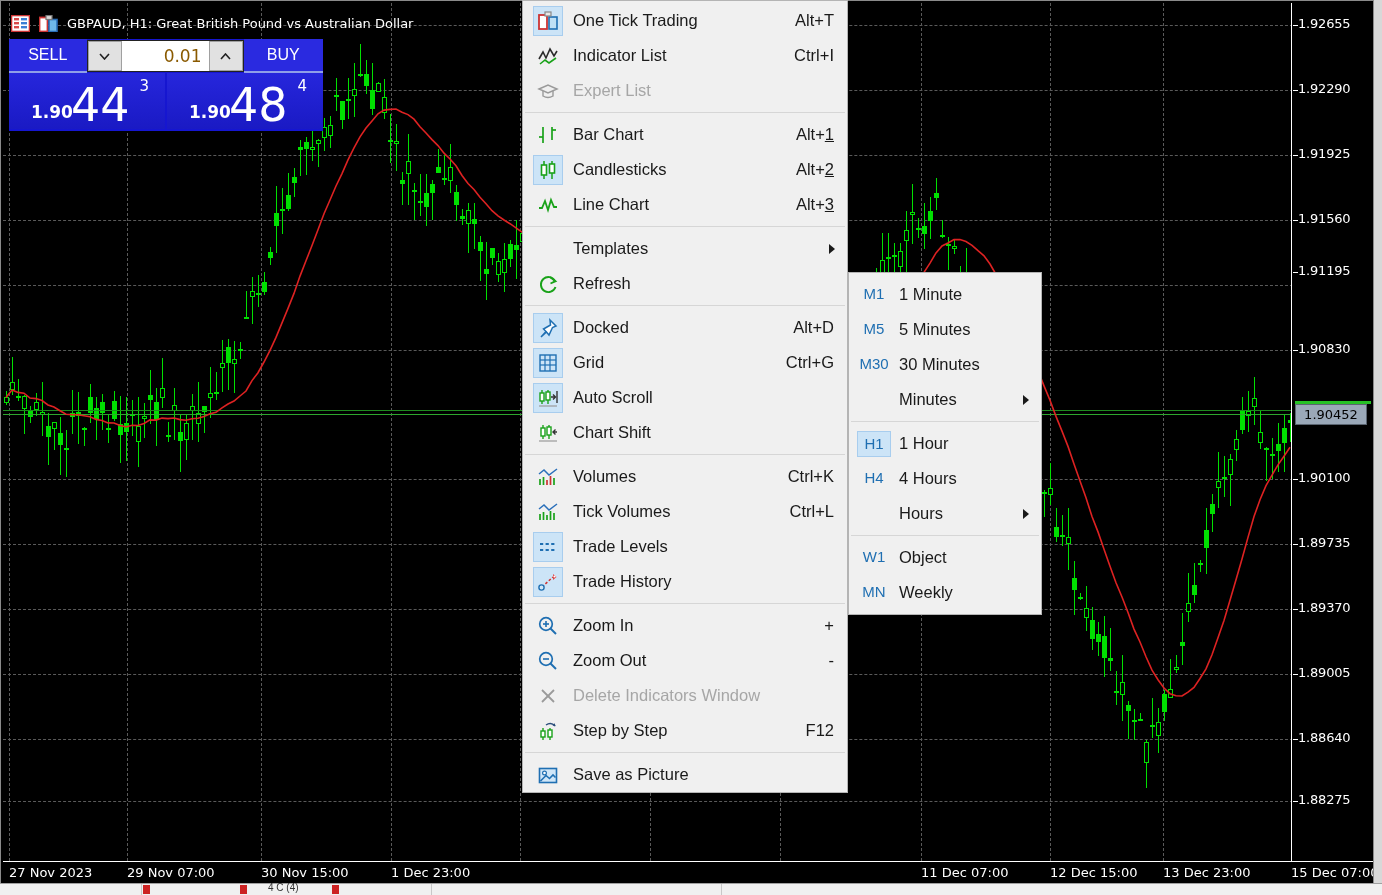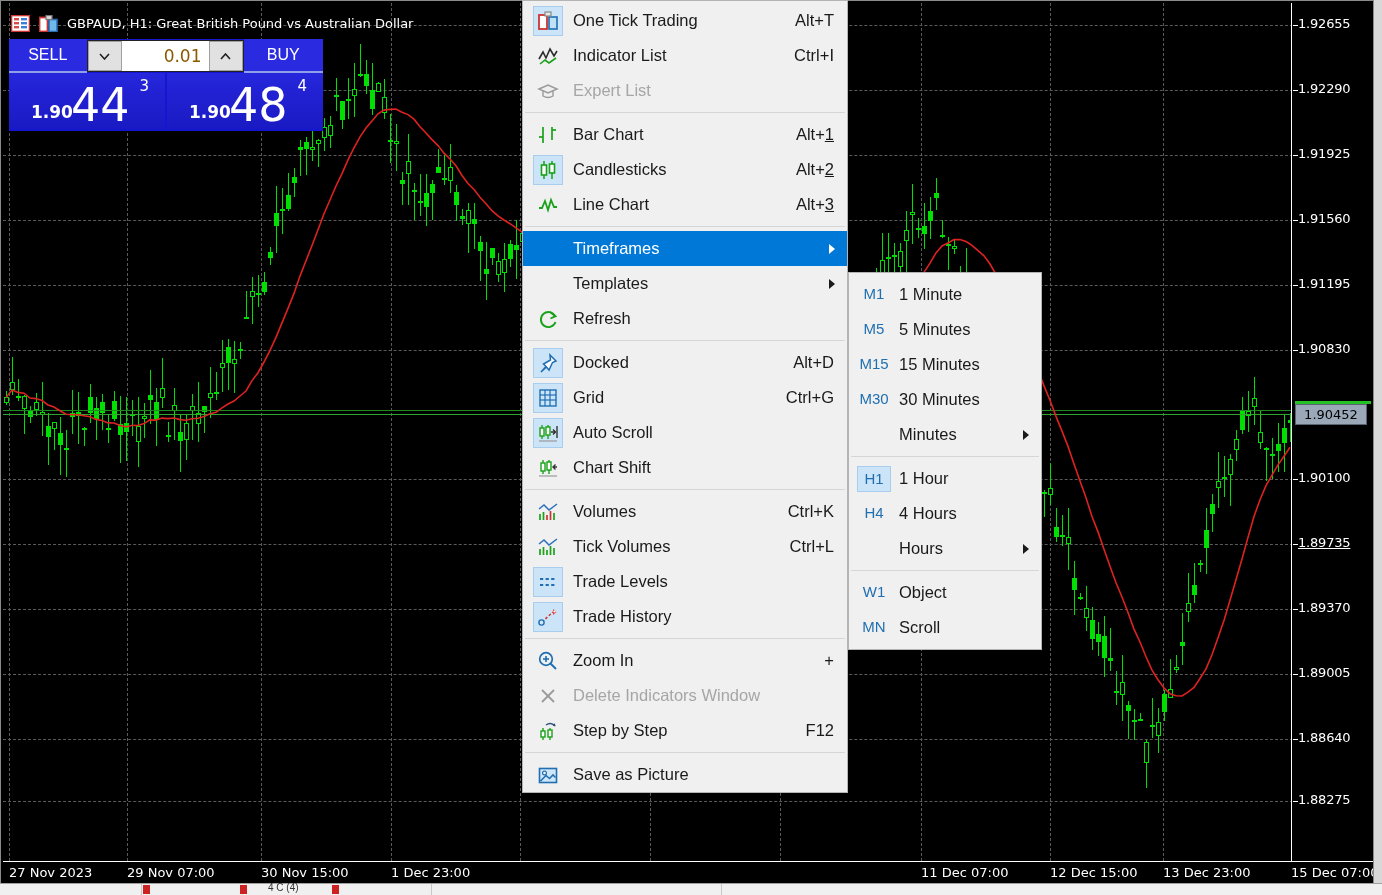--- a/index.html
+++ b/index.html
@@ -1114,24 +1114,24 @@
         <svg class="ma-line" width="1290" height="858">
           <polyline points="3.0,394.4 9.0,386.9 15.0,389.4 21.0,390.2 27.0,395.0 33.0,395.6 39.0,397.5 45.0,402.0 51.0,404.0 57.0,407.7 63.0,411.3 69.0,411.6 75.0,411.7 81.0,412.7 87.0,413.8 93.0,416.4 99.0,417.5 105.0,419.9 111.0,420.0 117.0,422.5 123.0,423.9 129.0,422.2 135.0,422.5 141.0,420.4 147.0,416.9 153.0,417.1 159.0,415.1 165.0,415.6 171.0,415.0 177.0,416.6 183.0,417.3 189.0,415.7 195.0,415.2 201.0,413.6 207.0,410.8 213.0,409.3 219.0,404.8 225.0,401.0 231.0,398.0 237.0,393.0 243.0,388.0 249.0,377.6 255.0,369.7 261.0,359.0 267.0,347.3 273.0,334.4 279.0,319.9 285.0,305.4 291.0,290.4 297.0,273.1 303.0,257.8 309.0,242.5 315.0,226.8 321.0,210.8 327.0,197.0 333.0,183.0 339.0,170.6 345.0,156.9 351.0,144.8 357.0,133.9 363.0,125.1 369.0,118.0 375.0,110.8 381.0,107.1 387.0,106.4 393.0,106.0 399.0,109.2 405.0,111.6 411.0,116.2 417.0,123.7 423.0,130.0 429.0,136.6 435.0,142.6 441.0,150.2 447.0,156.0 453.0,162.8 459.0,172.5 465.0,180.5 471.0,186.5 477.0,194.3 483.0,200.8 489.0,207.7 495.0,212.8 501.0,217.0 507.0,220.7 513.0,224.8 519.0,229.1 525.0,234.0 531.0,238.8 537.0,241.8 543.0,243.8 549.0,247.6 555.0,249.1 561.0,249.1 567.0,248.0 573.0,245.6 579.0,243.3 585.0,240.3 591.0,239.6 597.0,240.0 603.0,242.4 609.0,245.0 615.0,248.9 621.0,250.2 627.0,255.1 633.0,257.9 639.0,264.5 645.0,271.8 651.0,281.6 657.0,294.1 663.0,306.5 669.0,321.8 675.0,334.5 681.0,348.5 687.0,361.4 693.0,372.7 699.0,384.2 705.0,400.9 711.0,413.9 717.0,429.8 723.0,446.2 729.0,461.9 735.0,472.4 741.0,483.7 747.0,492.0 753.0,497.7 759.0,502.8 765.0,505.6 771.0,508.8 777.0,512.9 783.0,516.8 789.0,515.2 795.0,512.2 801.0,507.3 807.0,499.3 813.0,490.6 819.0,482.2 825.0,471.1 831.0,461.3 837.0,450.7 843.0,440.1 849.0,429.4 855.0,418.0 861.0,402.6 867.0,387.7 873.0,373.8 879.0,360.0 885.0,345.7 891.0,331.4 897.0,317.1 903.0,303.0 909.0,289.4 915.0,278.6 921.0,269.4 927.0,260.1 933.0,249.9 939.0,243.0 945.0,240.0 951.0,236.6 957.0,236.6 963.0,238.5 969.0,242.3 975.0,247.7 981.0,252.8 987.0,261.0 993.0,271.5 999.0,281.8 1005.0,292.0 1011.0,306.7 1017.0,322.1 1023.0,335.4 1029.0,350.9 1035.0,367.8 1041.0,382.9 1047.0,397.2 1053.0,413.4 1059.0,428.1 1065.0,443.4 1071.0,460.9 1077.0,477.9 1083.0,494.8 1089.0,513.5 1095.0,528.9 1101.0,546.3 1107.0,563.3 1113.0,579.7 1119.0,594.0 1125.0,609.5 1131.0,626.1 1137.0,639.0 1143.0,653.8 1149.0,667.2 1155.0,676.7 1161.0,685.0 1167.0,690.7 1173.0,692.7 1179.0,693.0 1185.0,689.2 1191.0,684.5 1197.0,675.5 1203.0,665.9 1209.0,651.7 1215.0,634.7 1221.0,617.4 1227.0,597.2 1233.0,576.8 1239.0,556.0 1245.0,534.4 1251.0,513.6 1257.0,496.8 1263.0,482.6 1269.0,472.1 1275.0,461.9 1281.0,453.2 1287.0,444.3" fill="none" stroke="#dd2222" stroke-width="1.6"></polyline>
         </svg>
       </div>
 
     <div class="price-axis" id="price-axis">
         <div class="price-tick" style="top:13px;"><span class="price-tick-mark" style="top:9px;"></span>1.92655</div>
         <div class="price-tick" style="top:78px;"><span class="price-tick-mark" style="top:9px;"></span>1.92290</div>
         <div class="price-tick" style="top:143px;"><span class="price-tick-mark" style="top:9px;"></span>1.91925</div>
         <div class="price-tick" style="top:208px;"><span class="price-tick-mark" style="top:9px;"></span>1.91560</div>
-        <div class="price-tick" style="top:273px;"><span class="price-tick-mark" style="top:9px;"></span>1.91195</div>
+        <div class="price-tick" style="top:260px;"><span class="price-tick-mark" style="top:9px;"></span>1.91195</div>
         <div class="price-tick" style="top:338px;"><span class="price-tick-mark" style="top:9px;"></span>1.90830</div>
         <div class="price-tick" style="top:467px;"><span class="price-tick-mark" style="top:9px;"></span>1.90100</div>
-        <div class="price-tick" style="top:532px;text-decoration:underline;"><span class="price-tick-mark" style="top:9px;"></span>1.89735</div>
+        <div class="price-tick" style="top:532px;"><span class="price-tick-mark" style="top:9px;"></span>1.89735</div>
         <div class="price-tick" style="top:597px;"><span class="price-tick-mark" style="top:9px;"></span>1.89370</div>
         <div class="price-tick" style="top:662px;"><span class="price-tick-mark" style="top:9px;"></span>1.89005</div>
         <div class="price-tick" style="top:727px;"><span class="price-tick-mark" style="top:9px;"></span>1.88640</div>
         <div class="price-tick" style="top:789px;"><span class="price-tick-mark" style="top:9px;"></span>1.88275</div>
         <div class="price-current-bar" style="top:398px;"></div>
         <div class="price-current" style="top:401px;">1.90452</div>
       </div>
 
     <div class="time-axis" id="time-axis">
         <div class="time-tick" style="left:6px;">27 Nov 2023</div>
@@ -1258,25 +1258,20 @@
       <div class="mi">
         <span class="mi-ico">
           <svg width="22" height="22" viewBox="0 0 22 22">
             <path d="M2 14 L5 14 L8 7 L11 16 L14 6 L17 13 L20 13" fill="none" stroke="#19a219" stroke-width="1.8"></path>
           </svg>
         </span>
         <span class="mi-lbl">Line Chart</span>
         <span class="mi-acc">Alt+<u>3</u></span>
       </div>
       <div class="msep"></div>
-      <div class="mi sel">
-        <span class="mi-ico"></span>
-        <span class="mi-lbl">Timeframes</span>
-        <span class="mi-arrow"></span>
-      </div>
       <div class="mi">
         <span class="mi-ico"></span>
         <span class="mi-lbl">Templates</span>
         <span class="mi-arrow"></span>
       </div>
       <div class="mi">
         <span class="mi-ico">
           <svg width="22" height="22" viewBox="0 0 22 22">
             <path d="M18 8 A7.5 7.5 0 1 0 18.5 14" fill="none" stroke="#19a219" stroke-width="1.9"></path>
             <path d="M13 4 L18.5 8.2 L13.5 10.5" fill="none" stroke="#19a219" stroke-width="1.9"></path>
@@ -1389,20 +1384,31 @@
           <svg width="22" height="22" viewBox="0 0 22 22">
             <circle cx="9" cy="9" r="6.3" fill="none" stroke="#1f6fb2" stroke-width="1.7"></circle>
             <line x1="13.5" y1="13.5" x2="19" y2="19" stroke="#1f6fb2" stroke-width="2"></line>
             <line x1="6" y1="9" x2="12" y2="9" stroke="#1f6fb2" stroke-width="1.6"></line>
             <line x1="9" y1="6" x2="9" y2="12" stroke="#1f6fb2" stroke-width="1.6"></line>
           </svg>
         </span>
         <span class="mi-lbl">Zoom In</span>
         <span class="mi-acc">+</span>
       </div>
+      <div class="mi">
+        <span class="mi-ico">
+          <svg width="22" height="22" viewBox="0 0 22 22">
+            <circle cx="9" cy="9" r="6.3" fill="none" stroke="#1f6fb2" stroke-width="1.7"></circle>
+            <line x1="13.5" y1="13.5" x2="19" y2="19" stroke="#1f6fb2" stroke-width="2"></line>
+            <line x1="6" y1="9" x2="12" y2="9" stroke="#1f6fb2" stroke-width="1.6"></line>
+          </svg>
+        </span>
+        <span class="mi-lbl">Zoom Out</span>
+        <span class="mi-acc">-</span>
+      </div>
       <div class="mi disabled">
         <span class="mi-ico">
           <svg width="22" height="22" viewBox="0 0 22 22">
             <line x1="5" y1="5" x2="17" y2="17" stroke="#9a9a9a" stroke-width="1.8"></line>
             <line x1="17" y1="5" x2="5" y2="17" stroke="#9a9a9a" stroke-width="1.8"></line>
           </svg>
         </span>
         <span class="mi-lbl">Delete Indicators Window</span>
       </div>
       <div class="mi">
@@ -1435,24 +1441,20 @@
   <div class="submenu" id="submenu">
       <div class="smi">
         <span class="smi-tag">M1</span>
         <span class="smi-lbl">1 Minute</span>
       </div>
       <div class="smi">
         <span class="smi-tag">M5</span>
         <span class="smi-lbl">5 Minutes</span>
       </div>
       <div class="smi">
-        <span class="smi-tag">M15</span>
-        <span class="smi-lbl">15 Minutes</span>
-      </div>
-      <div class="smi">
         <span class="smi-tag">M30</span>
         <span class="smi-lbl">30 Minutes</span>
       </div>
       <div class="smi">
         <span class="smi-tag"></span>
         <span class="smi-lbl">Minutes</span>
         <span class="smi-arrow"></span>
       </div>
       <div class="msep"></div>
       <div class="smi">
@@ -1468,21 +1470,21 @@
         <span class="smi-lbl">Hours</span>
         <span class="smi-arrow"></span>
       </div>
       <div class="msep"></div>
       <div class="smi">
         <span class="smi-tag">W1</span>
         <span class="smi-lbl">Object</span>
       </div>
       <div class="smi">
         <span class="smi-tag">MN</span>
-        <span class="smi-lbl">Scroll</span>
+        <span class="smi-lbl">Weekly</span>
       </div>
     </div>
 
   <div class="taskbar">
     <div class="tb-cell" style="left:0;width:142px;"></div>
     <div class="tb-cell" style="left:142px;width:290px;"></div>
     <div class="tb-cell" style="left:432px;width:290px;"></div>
     <div class="tb-mark" style="left:143px;"></div>
     <div class="tb-mark" style="left:240px;"></div>
     <div class="tb-mark" style="left:332px;"></div>

